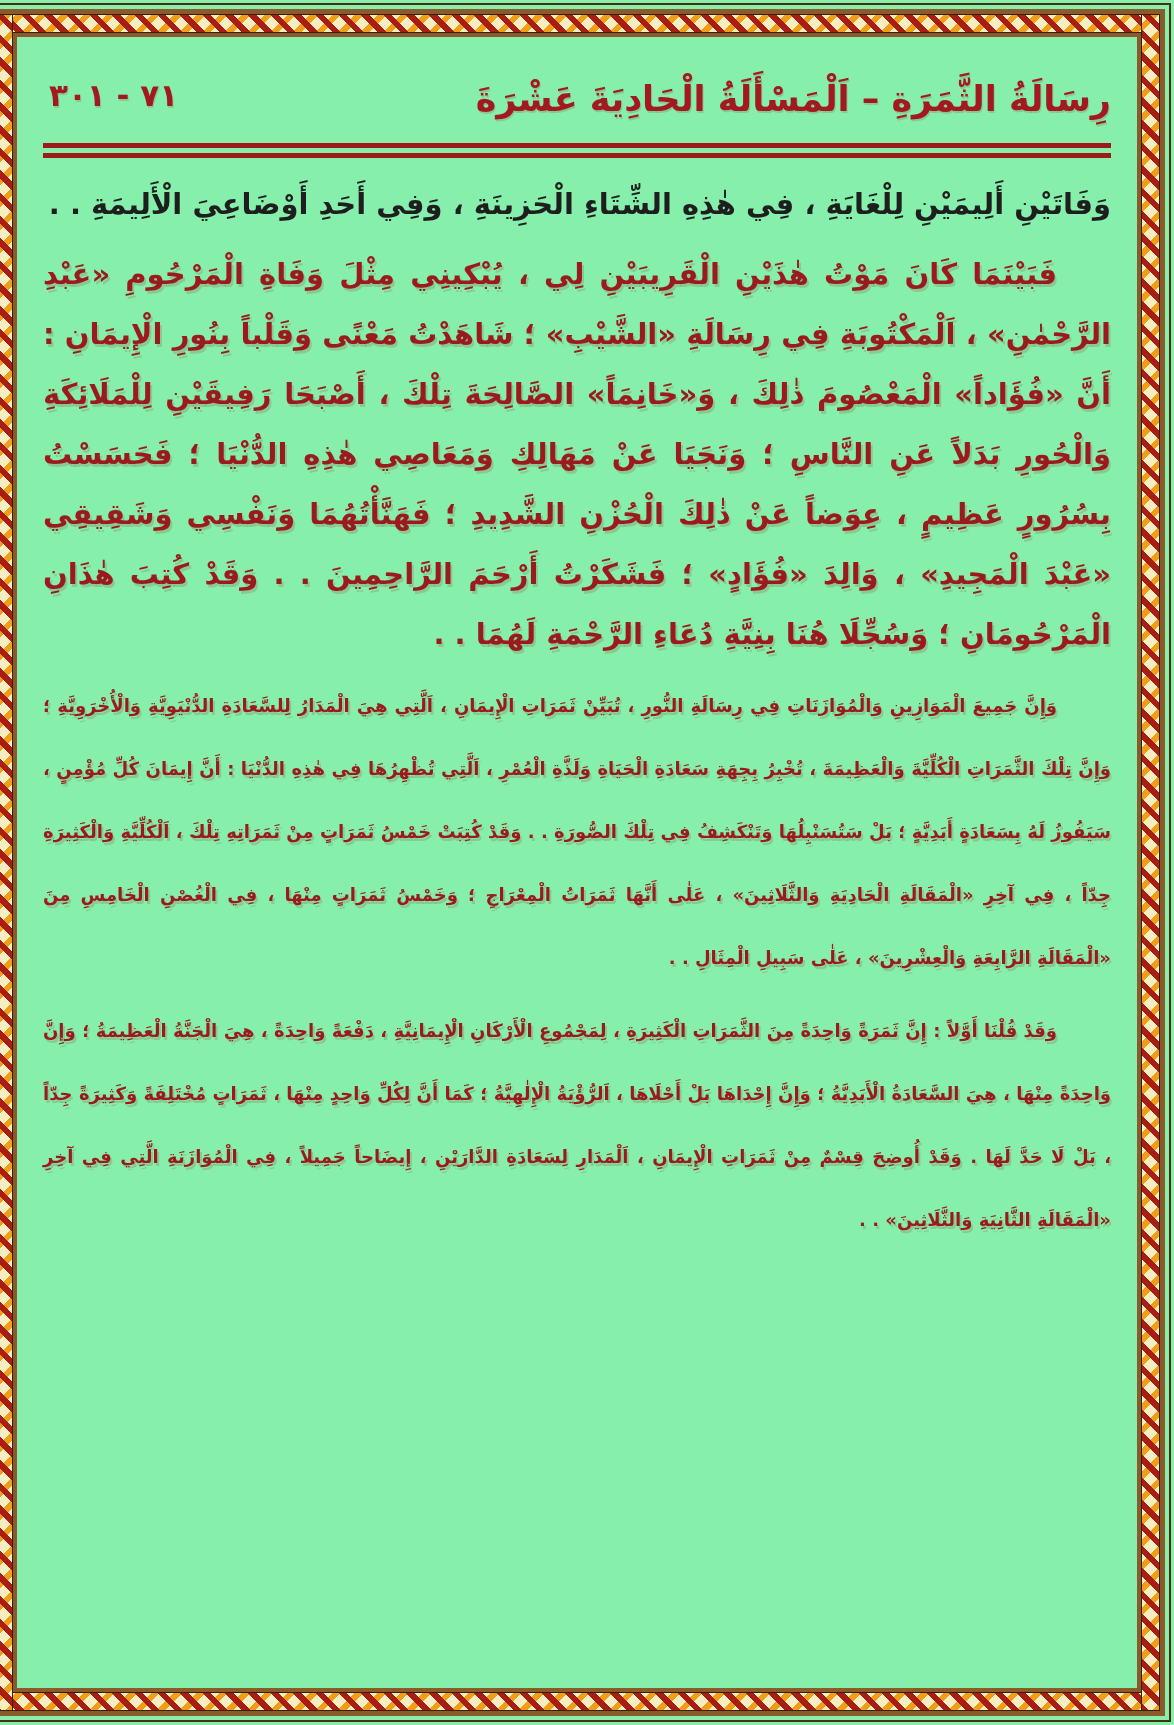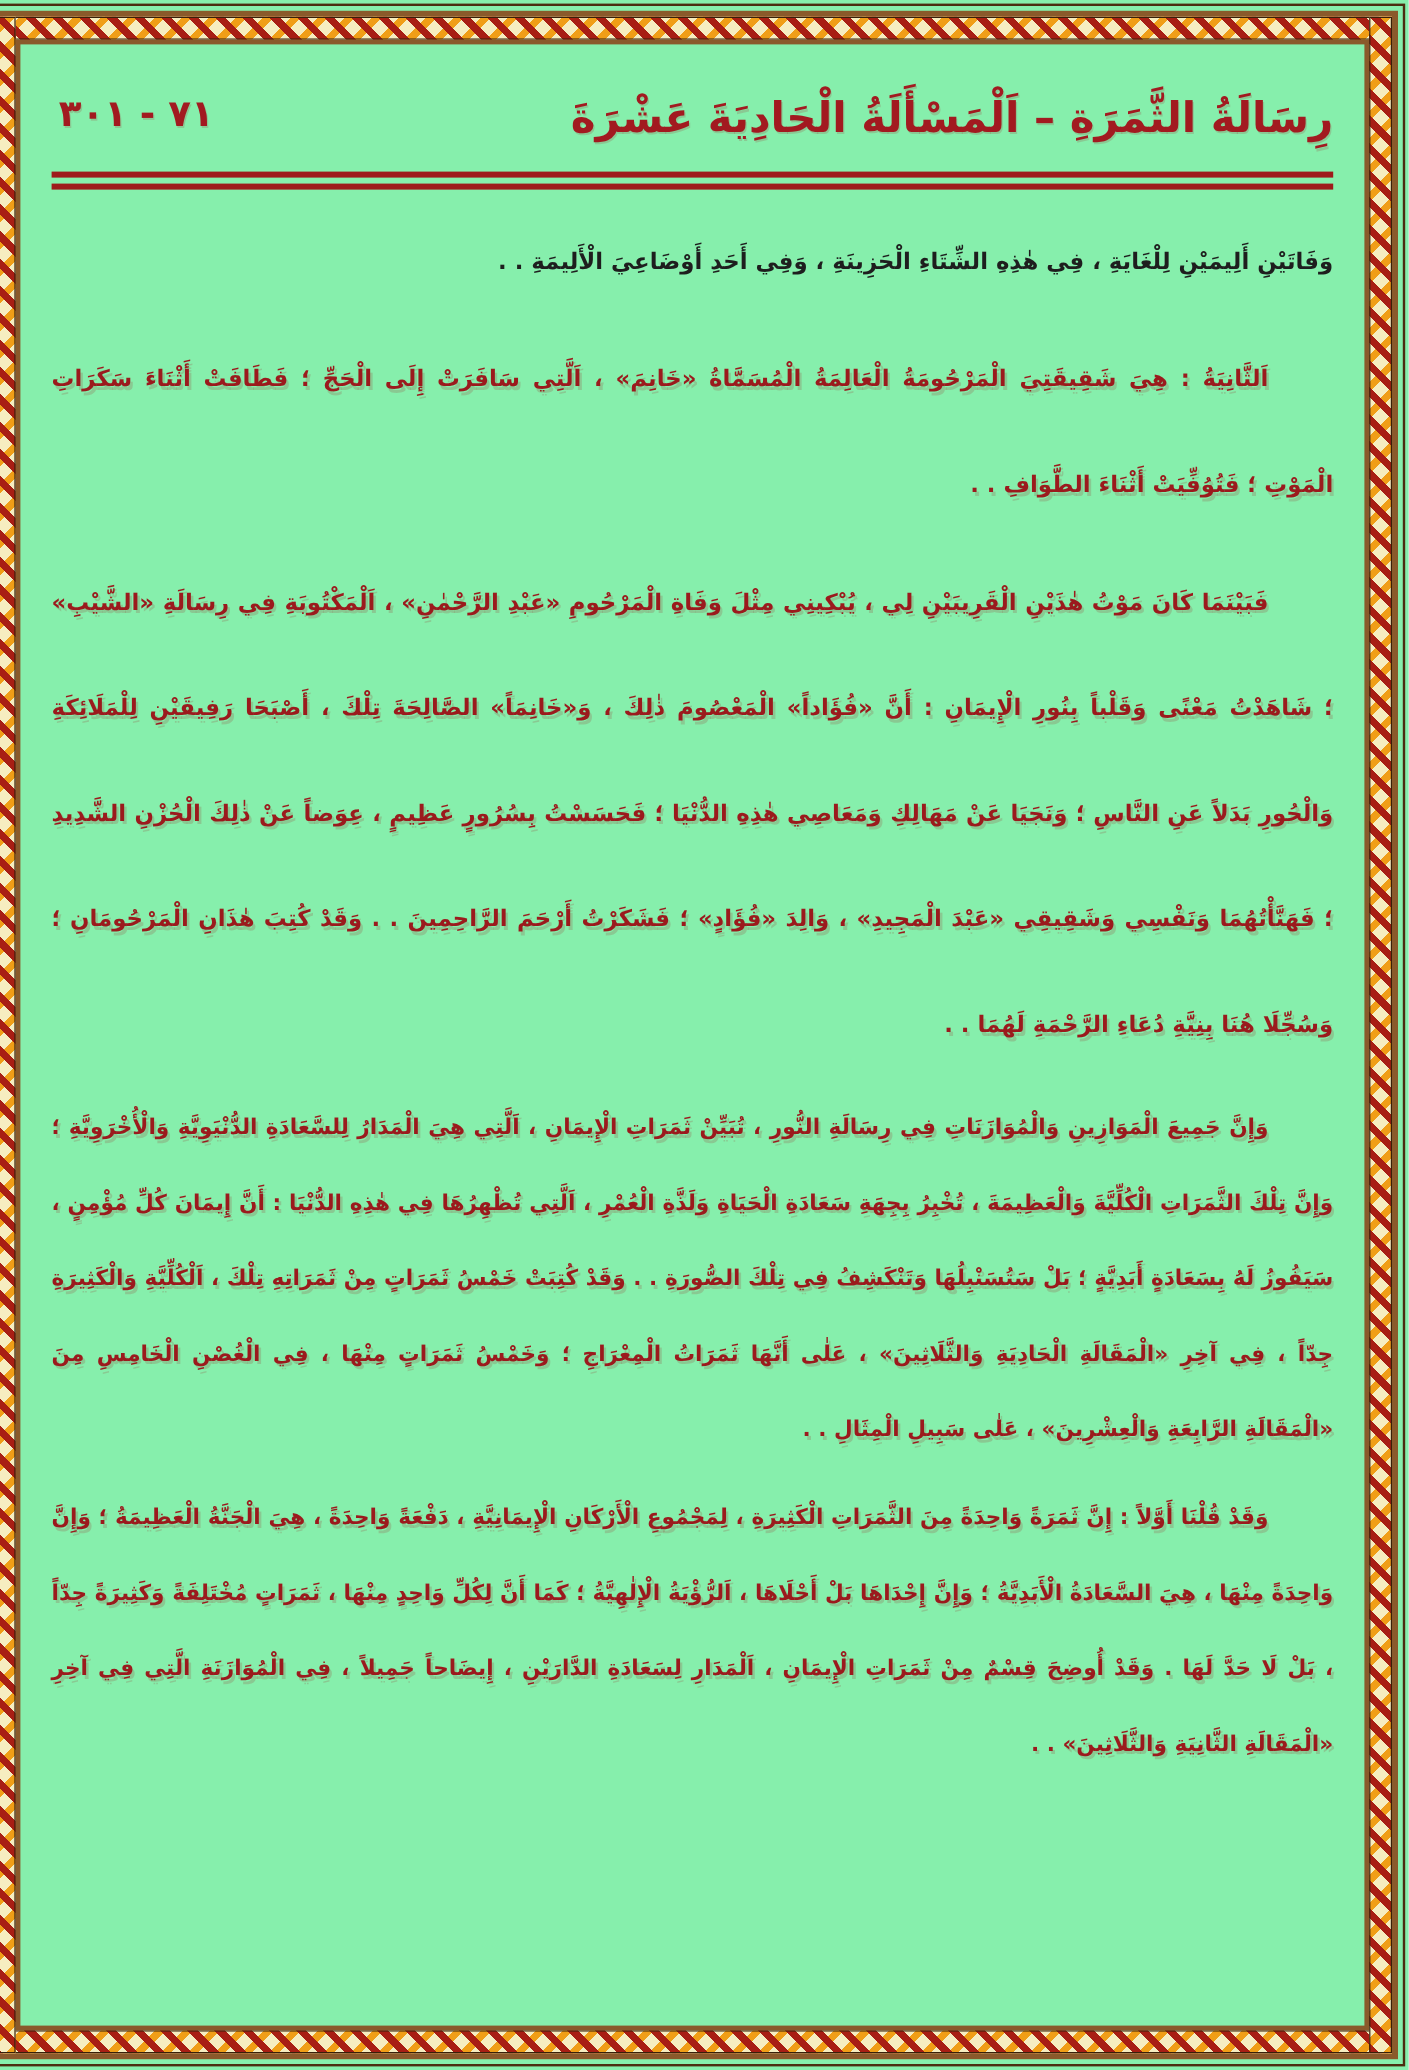--- a/index.html
+++ b/index.html
@@ -32,21 +32,21 @@
   .pagenum{
     position:absolute;left:6px;top:4px;font-size:31px;font-weight:bold;color:#a21a20;
     text-shadow:1px 2px 0 rgba(162,26,32,0.18);
   }
   .double-rule{
     margin-top:14px;height:5px;
     border-top:5px solid #9e1b1b;border-bottom:5px solid #9e1b1b;
   }
   .body-text{margin-top:16px;}
   .para{
-    font-size:19px;font-weight:bold;line-height:88px;
+    font-size:29px;font-weight:bold;line-height:60px;
     text-align:justify;color:#9b1a1d;text-indent:54px;
     text-shadow:2px 3px 0 rgba(155,26,29,0.18);
     margin:0;
   }
   .para.small{font-size:18px;line-height:63px;}
   .para.black{color:#1e1e1e;text-shadow:none;}
   .para.no-indent{text-indent:0;}
   .para + .para{margin-top:10px;}
 </style>
 </head>
@@ -65,20 +65,19 @@
 
     <div class="header">
       <div class="pagenum">٧١ - ٣٠١</div>
       <div class="title">رِسَالَةُ الثَّمَرَةِ – اَلْمَسْأَلَةُ الْحَادِيَةَ عَشْرَةَ</div>
     </div>
 
     <div class="double-rule"></div>
 
     <div class="body-text" id="paragraphs">
         <p class="para black no-indent">وَفَاتَيْنِ أَلِيمَيْنِ لِلْغَايَةِ ، فِي هٰذِهِ الشِّتَاءِ الْحَزِينَةِ ، وَفِي أَحَدِ أَوْضَاعِيَ الْأَلِيمَةِ . .</p>
-        <p class="para">اَلثَّانِيَةُ : هِيَ شَقِيقَتِيَ الْمَرْحُومَةُ الْعَالِمَةُ الْمُسَمَّاةُ «خَانِمَ» ، اَلَّتِي سَافَرَتْ إِلَى الْحَجِّ ؛ فَطَافَتْ أَثْنَاءَ سَكَرَاتِ الْمَوْتِ ؛ فَتُوُفِّيَتْ أَثْنَاءَ الطَّوَافِ . .</p>
         <p class="para">فَبَيْنَمَا كَانَ مَوْتُ هٰذَيْنِ الْقَرِيبَيْنِ لِي ، يُبْكِينِي مِثْلَ وَفَاةِ الْمَرْحُومِ «عَبْدِ الرَّحْمٰنِ» ، اَلْمَكْتُوبَةِ فِي رِسَالَةِ «الشَّيْبِ» ؛ شَاهَدْتُ مَعْنًى وَقَلْباً بِنُورِ الْإِيمَانِ : أَنَّ «فُؤَاداً» الْمَعْصُومَ ذٰلِكَ ، وَ«خَانِمَاً» الصَّالِحَةَ تِلْكَ ، أَصْبَحَا رَفِيقَيْنِ لِلْمَلَائِكَةِ وَالْحُورِ بَدَلاً عَنِ النَّاسِ ؛ وَنَجَيَا عَنْ مَهَالِكِ وَمَعَاصِي هٰذِهِ الدُّنْيَا ؛ فَحَسَسْتُ بِسُرُورٍ عَظِيمٍ ، عِوَضاً عَنْ ذٰلِكَ الْحُزْنِ الشَّدِيدِ ؛ فَهَنَّأْتُهُمَا وَنَفْسِي وَشَقِيقِي «عَبْدَ الْمَجِيدِ» ، وَالِدَ «فُؤَادٍ» ؛ فَشَكَرْتُ أَرْحَمَ الرَّاحِمِينَ . . وَقَدْ كُتِبَ هٰذَانِ الْمَرْحُومَانِ ؛ وَسُجِّلَا هُنَا بِنِيَّةِ دُعَاءِ الرَّحْمَةِ لَهُمَا . .</p>
         <p class="para small">وَإِنَّ جَمِيعَ الْمَوَازِينِ وَالْمُوَازَنَاتِ فِي رِسَالَةِ النُّورِ ، تُبَيِّنْ ثَمَرَاتِ الْإِيمَانِ ، اَلَّتِي هِيَ الْمَدَارُ لِلسَّعَادَةِ الدُّنْيَوِيَّةِ وَالْأُخْرَوِيَّةِ ؛ وَإِنَّ تِلْكَ الثَّمَرَاتِ الْكُلِّيَّةَ وَالْعَظِيمَةَ ، تُخْبِرُ بِجِهَةِ سَعَادَةِ الْحَيَاةِ وَلَذَّةِ الْعُمْرِ ، اَلَّتِي تُظْهِرُهَا فِي هٰذِهِ الدُّنْيَا : أَنَّ إِيمَانَ كُلِّ مُؤْمِنٍ ، سَيَفُوزُ لَهُ بِسَعَادَةٍ أَبَدِيَّةٍ ؛ بَلْ سَتُسَنْبِلُهَا وَتَنْكَشِفُ فِي تِلْكَ الصُّورَةِ . . وَقَدْ كُتِبَتْ خَمْسُ ثَمَرَاتٍ مِنْ ثَمَرَاتِهِ تِلْكَ ، اَلْكُلِّيَّةِ وَالْكَثِيرَةِ جِدّاً ، فِي آخِرِ «الْمَقَالَةِ الْحَادِيَةِ وَالثَّلَاثِينَ» ، عَلٰى أَنَّهَا ثَمَرَاتُ الْمِعْرَاجِ ؛ وَخَمْسُ ثَمَرَاتٍ مِنْهَا ، فِي الْغُصْنِ الْخَامِسِ مِنَ «الْمَقَالَةِ الرَّابِعَةِ وَالْعِشْرِينَ» ، عَلٰى سَبِيلِ الْمِثَالِ . .</p>
         <p class="para small">وَقَدْ قُلْنَا أَوَّلاً : إِنَّ ثَمَرَةً وَاحِدَةً مِنَ الثَّمَرَاتِ الْكَثِيرَةِ ، لِمَجْمُوعِ الْأَرْكَانِ الْإِيمَانِيَّةِ ، دَفْعَةً وَاحِدَةً ، هِيَ الْجَنَّةُ الْعَظِيمَةُ ؛ وَإِنَّ وَاحِدَةً مِنْهَا ، هِيَ السَّعَادَةُ الْأَبَدِيَّةُ ؛ وَإِنَّ إِحْدَاهَا بَلْ أَحْلَاهَا ، اَلرُّؤْيَةُ الْإِلٰهِيَّةُ ؛ كَمَا أَنَّ لِكُلِّ وَاحِدٍ مِنْهَا ، ثَمَرَاتٍ مُخْتَلِفَةً وَكَثِيرَةً جِدّاً ، بَلْ لَا حَدَّ لَهَا . وَقَدْ أُوضِحَ قِسْمٌ مِنْ ثَمَرَاتِ الْإِيمَانِ ، اَلْمَدَارِ لِسَعَادَةِ الدَّارَيْنِ ، إِيضَاحاً جَمِيلاً ، فِي الْمُوَازَنَةِ الَّتِي فِي آخِرِ «الْمَقَالَةِ الثَّانِيَةِ وَالثَّلَاثِينَ» . .</p>
       </div>
 
   </div>
 </div>
 
 </body></html>

